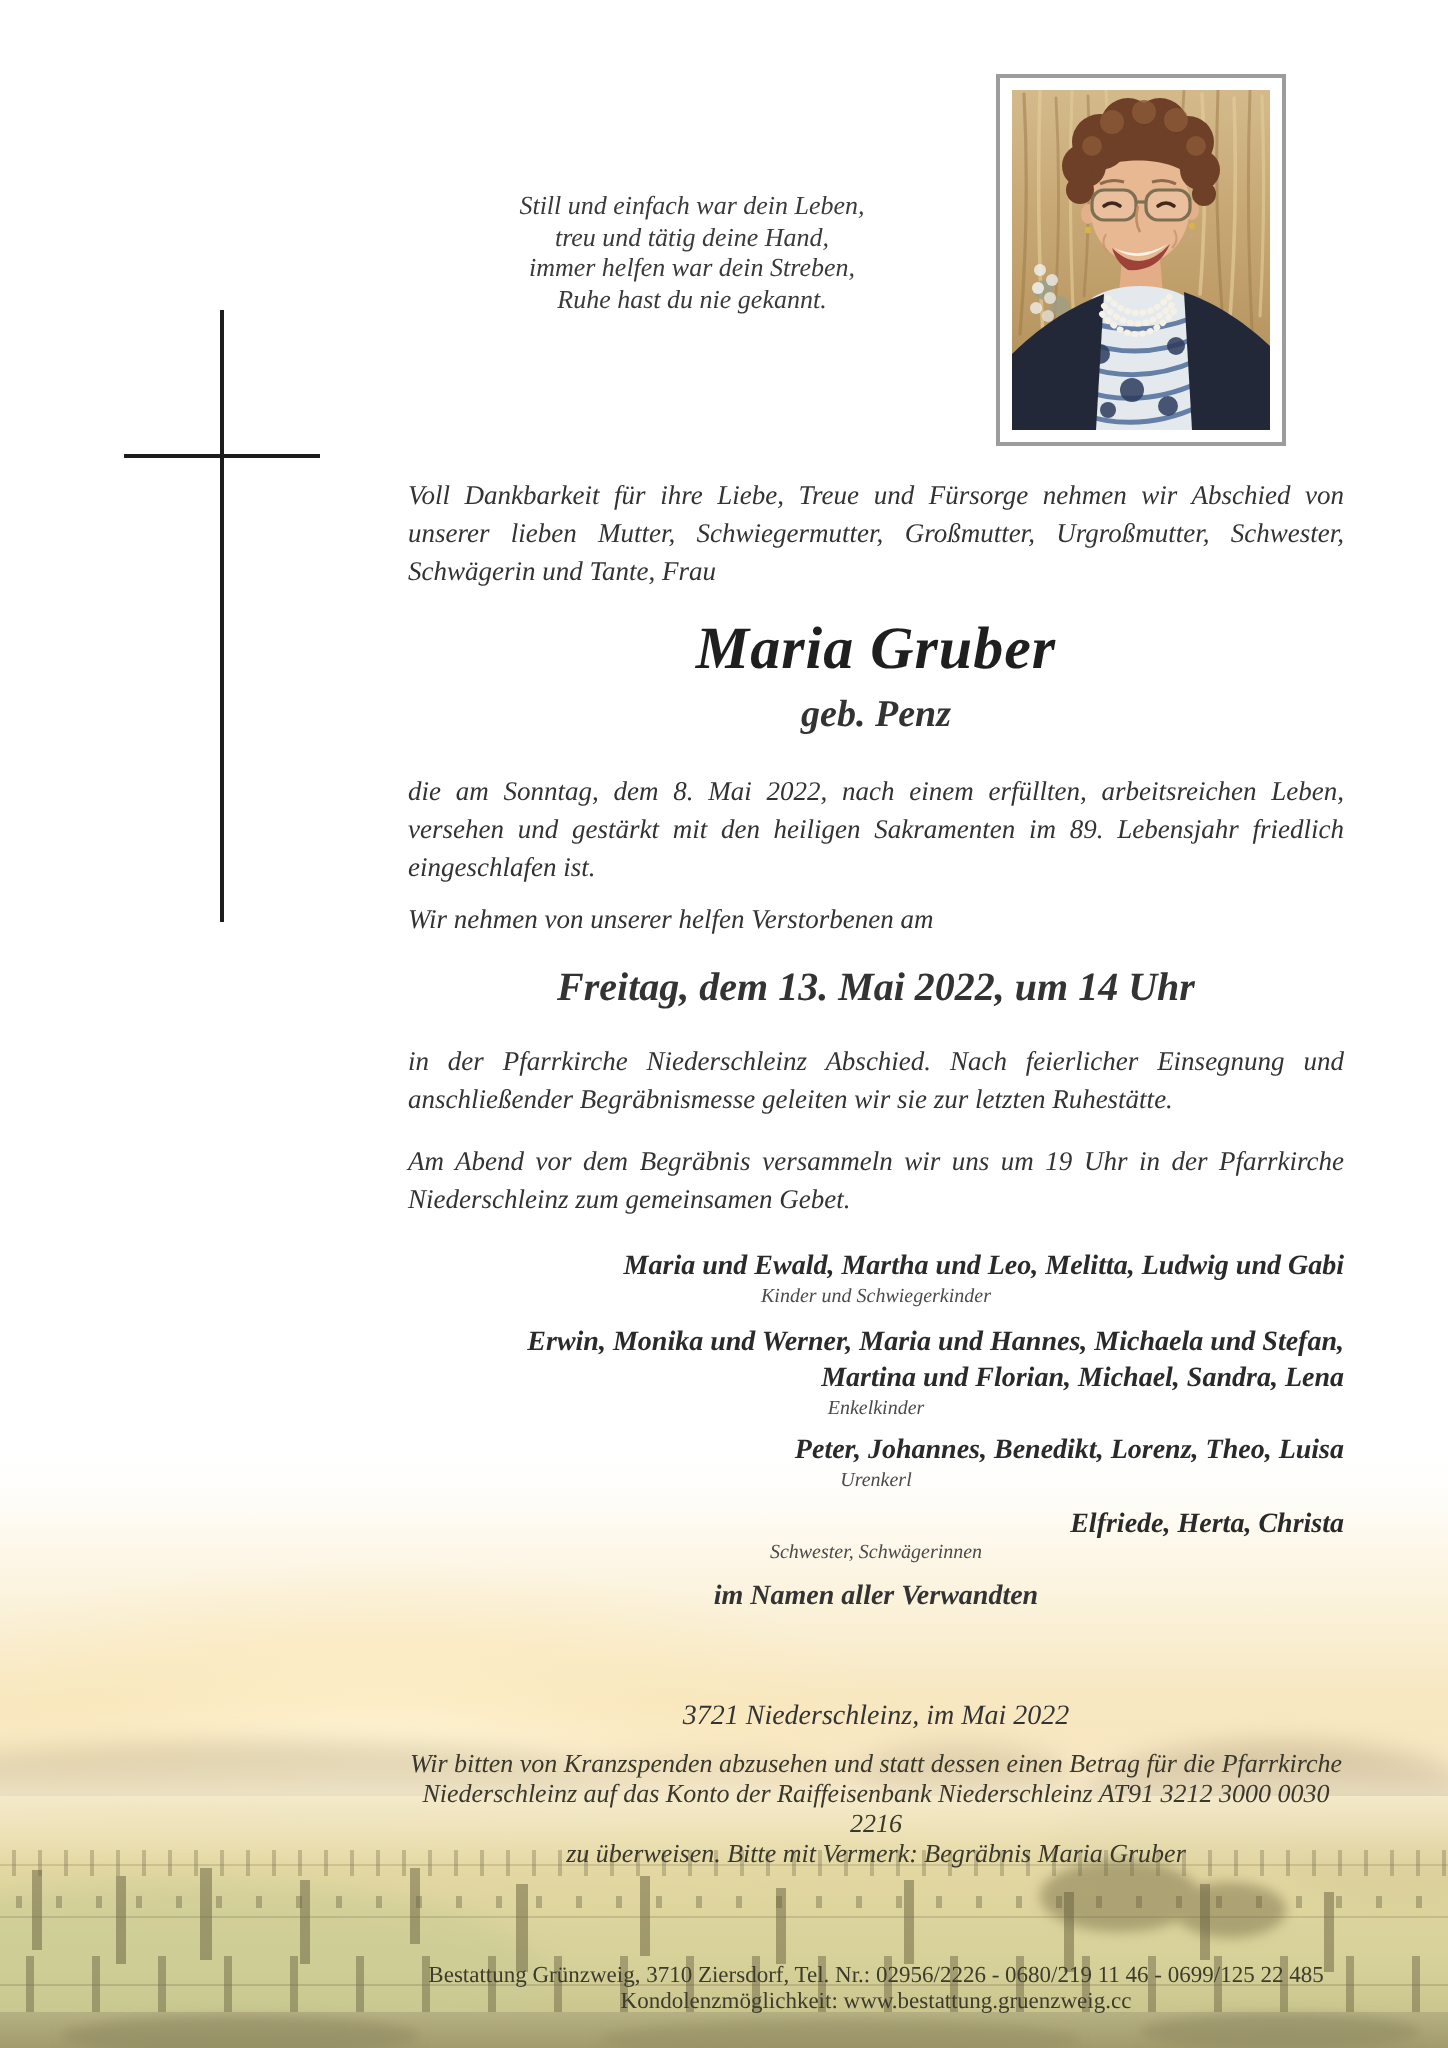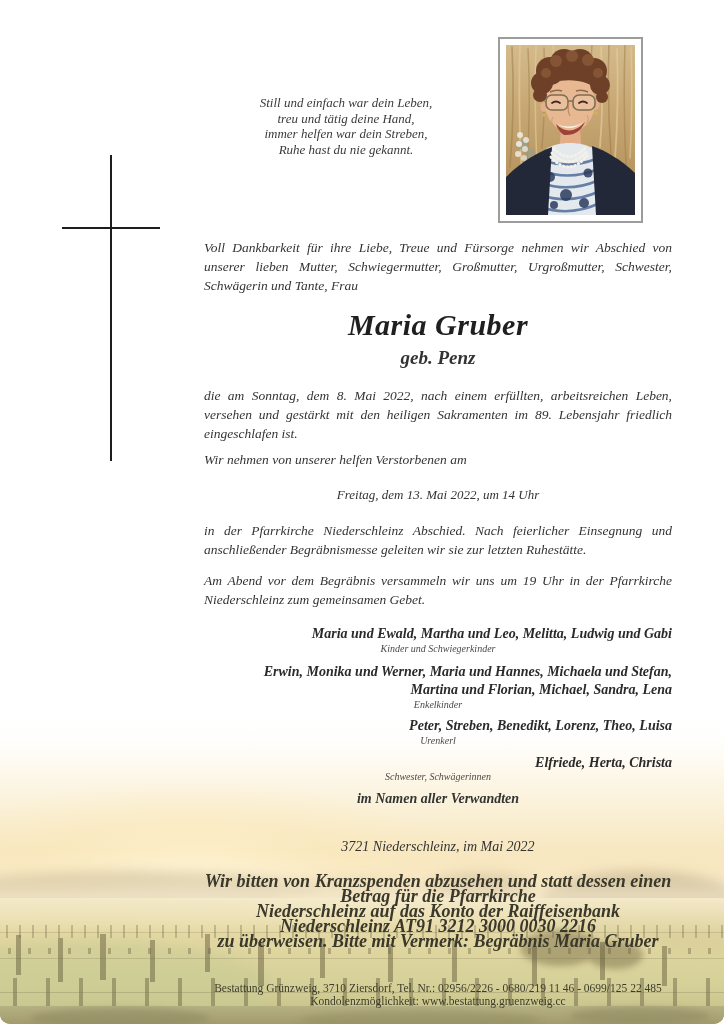--- a/index.html
+++ b/index.html
@@ -1,18 +1,18 @@
 <!DOCTYPE html>
 <html><head>
 <meta charset="utf-8">
 <style>
   html,body { margin:0; padding:0; background:#ffffff; }
   .page {
     position:relative; width:724px; height:1024px; background:#ffffff;
-    font-family:"Liberation Serif","DejaVu Serif",serif; color:#2e2e2e; overflow:hidden;border-radius:10px;
+    font-family:"Liberation Serif","DejaVu Serif",serif; color:#2e2e2e; overflow:hidden;
   }
   
   .landscape { position:absolute; left:0; top:720px; width:724px; height:304px; }
 
   
   .cross-v { position:absolute; left:110px; top:155px; width:2px; height:306px; background:#1d1d1d; }
   .cross-h { position:absolute; left:62px; top:227px; width:98px; height:2px; background:#1d1d1d; }
 
   
   .poem { position:absolute; left:216px; top:95px; width:260px; text-align:center;
@@ -24,27 +24,27 @@
                  border:2px solid #9c9c9c; padding:6px; background:#ffffff; }
   .photo-frame svg { display:block; }
 
   
   .col { position:absolute; left:204px; width:468px; font-style:italic;
          font-size:13.5px; line-height:19px; color:#333333; }
   .just { text-align:justify; }
   .center { text-align:center; }
   .name { font-size:30px; line-height:32px; font-weight:bold; color:#1f1f1f; letter-spacing:.5px; }
   .maiden { font-weight:bold; font-size:19px; }
-  .datetime { font-weight:normal; font-size:13px; }
+  .datetime { font-weight:bold; font-size:20px; }
   .mnames { font-weight:bold; font-size:14px; line-height:17.5px; text-align:right; color:#2a2a2a; }
   .mnames span { display:block; }
   .mrel { font-size:10px; line-height:11px; text-align:center; color:#4a4a4a; }
   .closing { font-weight:bold; font-size:14px;font-style:italic; }
-  .placedate { font-size:14px; }
-  .donation { font-size:18px; line-height:15px; text-align:center; color:#3a372b;font-weight:bold; }
+  .placedate { font-size:14px;margin-top:12px; }
+  .donation { font-size:13px; line-height:15px; text-align:center; color:#3a372b; }
   .donation span { display:block; }
   .footer { font-style:normal; font-size:11.5px; line-height:13px; text-align:center; color:#3d3b2b; }
 </style>
 </head>
 <body>
 
 <div class="page">
 
   <svg class="landscape" width="724" height="304" viewBox="0 0 724 304" aria-hidden="true">
     <defs>
@@ -278,21 +278,21 @@
   </div>
   <div class="col mrel" style="top:643px">Kinder und Schwiegerkinder</div>
 
   <div class="col mnames" style="top:663px">
     <span>Erwin, Monika und Werner, Maria und Hannes, Michaela und Stefan,</span>
     <span>Martina und Florian, Michael, Sandra, Lena</span>
   </div>
   <div class="col mrel" style="top:699px">Enkelkinder</div>
 
   <div class="col mnames" style="top:717px">
-    <span>Peter, Streben, Benedikt, Lorenz, Theo, Luisa</span>
+    <span>Peter, Johannes, Benedikt, Lorenz, Theo, Luisa</span>
   </div>
   <div class="col mrel" style="top:735px">Urenkerl</div>
 
   <div class="col mnames" style="top:754px">
     <span>Elfriede, Herta, Christa</span>
   </div>
   <div class="col mrel" style="top:771px">Schwester, Schwägerinnen</div>
 
   <div class="col center closing" style="top:789px">im Namen aller Verwandten</div>
 

